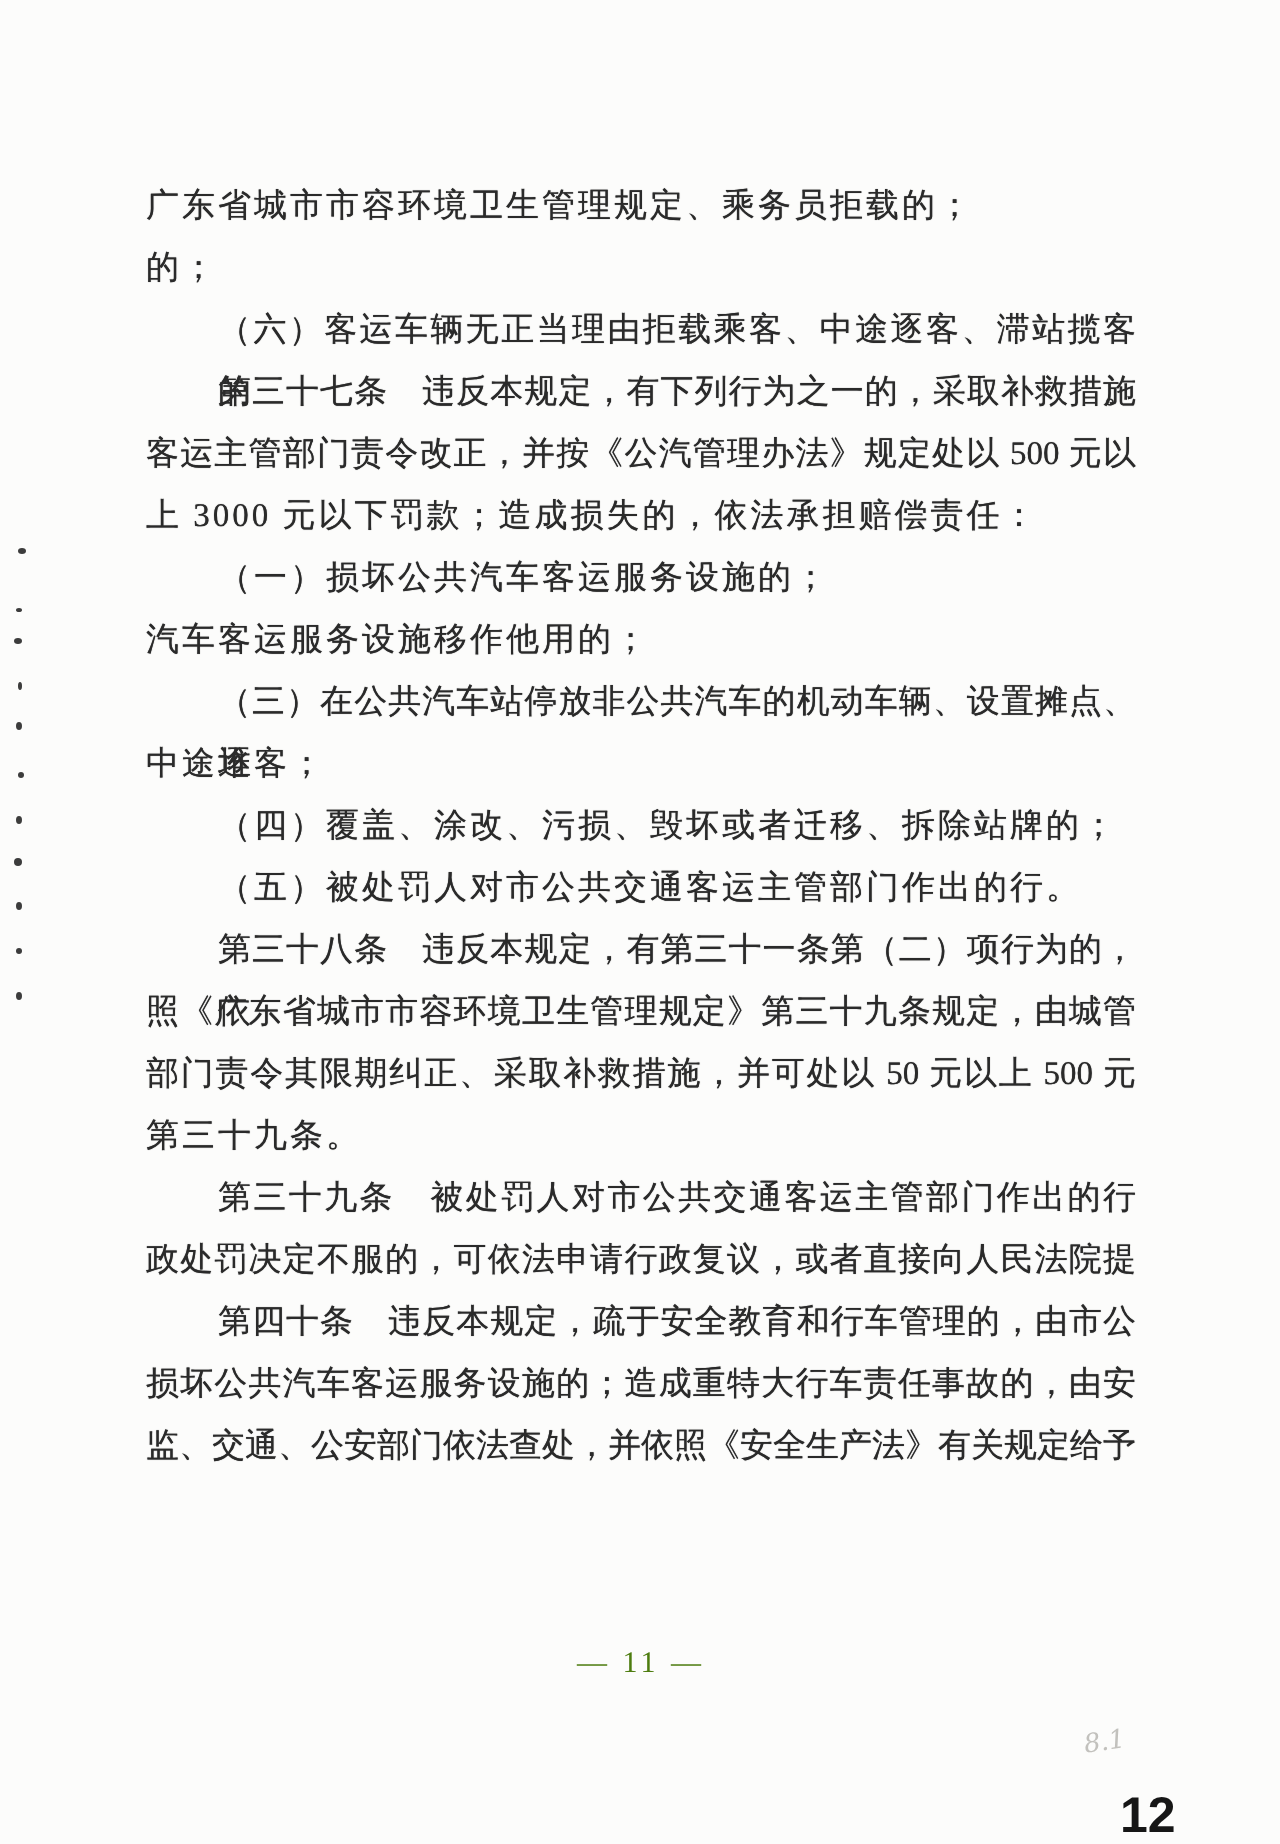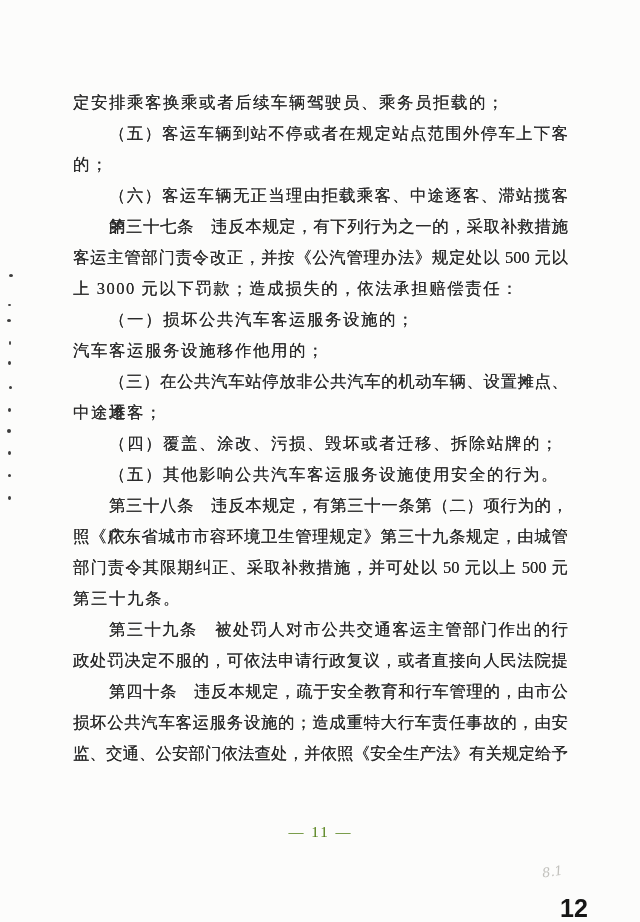--- a/index.html
+++ b/index.html
@@ -76,33 +76,32 @@
     background: #3c3c3c;
     border-radius: 50%;
   }
 </style>
 </head>
 <body>
 
 <div class="page">
 
   <div class="text-block">
-      <div class="line">定安排乘客换乘或者后续车辆驾驶员、乘务员拒载的；</div>
-      <div class="line indent fill">（五）客运车辆到站不停或者在规定站点范围外停车上下客</div>
+      <div class="line">广东省城市市容环境卫生管理规定、乘务员拒载的；</div>
       <div class="line">的；</div>
       <div class="line indent fill">（六）客运车辆无正当理由拒载乘客、中途逐客、滞站揽客的。</div>
       <div class="line indent fill">第三十七条　违反本规定，有下列行为之一的，采取补救措施</div>
       <div class="line fill">客运主管部门责令改正，并按《公汽管理办法》规定处以 500 元以</div>
       <div class="line">上 3000 元以下罚款；造成损失的，依法承担赔偿责任：</div>
       <div class="line indent">（一）损坏公共汽车客运服务设施的；</div>
       <div class="line">汽车客运服务设施移作他用的；</div>
       <div class="line indent fill">（三）在公共汽车站停放非公共汽车的机动车辆、设置摊点、堆</div>
       <div class="line">中途逐客；</div>
       <div class="line indent">（四）覆盖、涂改、污损、毁坏或者迁移、拆除站牌的；</div>
-      <div class="line indent">（五）其他影响公共汽车客运服务设施使用安全的行为。</div>
+      <div class="line indent">（五）被处罚人对市公共交通客运主管部门作出的行。</div>
       <div class="line indent fill">第三十八条　违反本规定，有第三十一条第（二）项行为的，依</div>
       <div class="line fill">照《广东省城市市容环境卫生管理规定》第三十九条规定，由城管</div>
       <div class="line fill">部门责令其限期纠正、采取补救措施，并可处以 50 元以上 500 元</div>
       <div class="line">第三十九条。</div>
       <div class="line indent fill">第三十九条　被处罚人对市公共交通客运主管部门作出的行</div>
       <div class="line fill">政处罚决定不服的，可依法申请行政复议，或者直接向人民法院提</div>
       <div class="line indent fill">第四十条　违反本规定，疏于安全教育和行车管理的，由市公</div>
       <div class="line fill">损坏公共汽车客运服务设施的；造成重特大行车责任事故的，由安</div>
       <div class="line fill">监、交通、公安部门依法查处，并依照《安全生产法》有关规定给予</div>
     </div>

